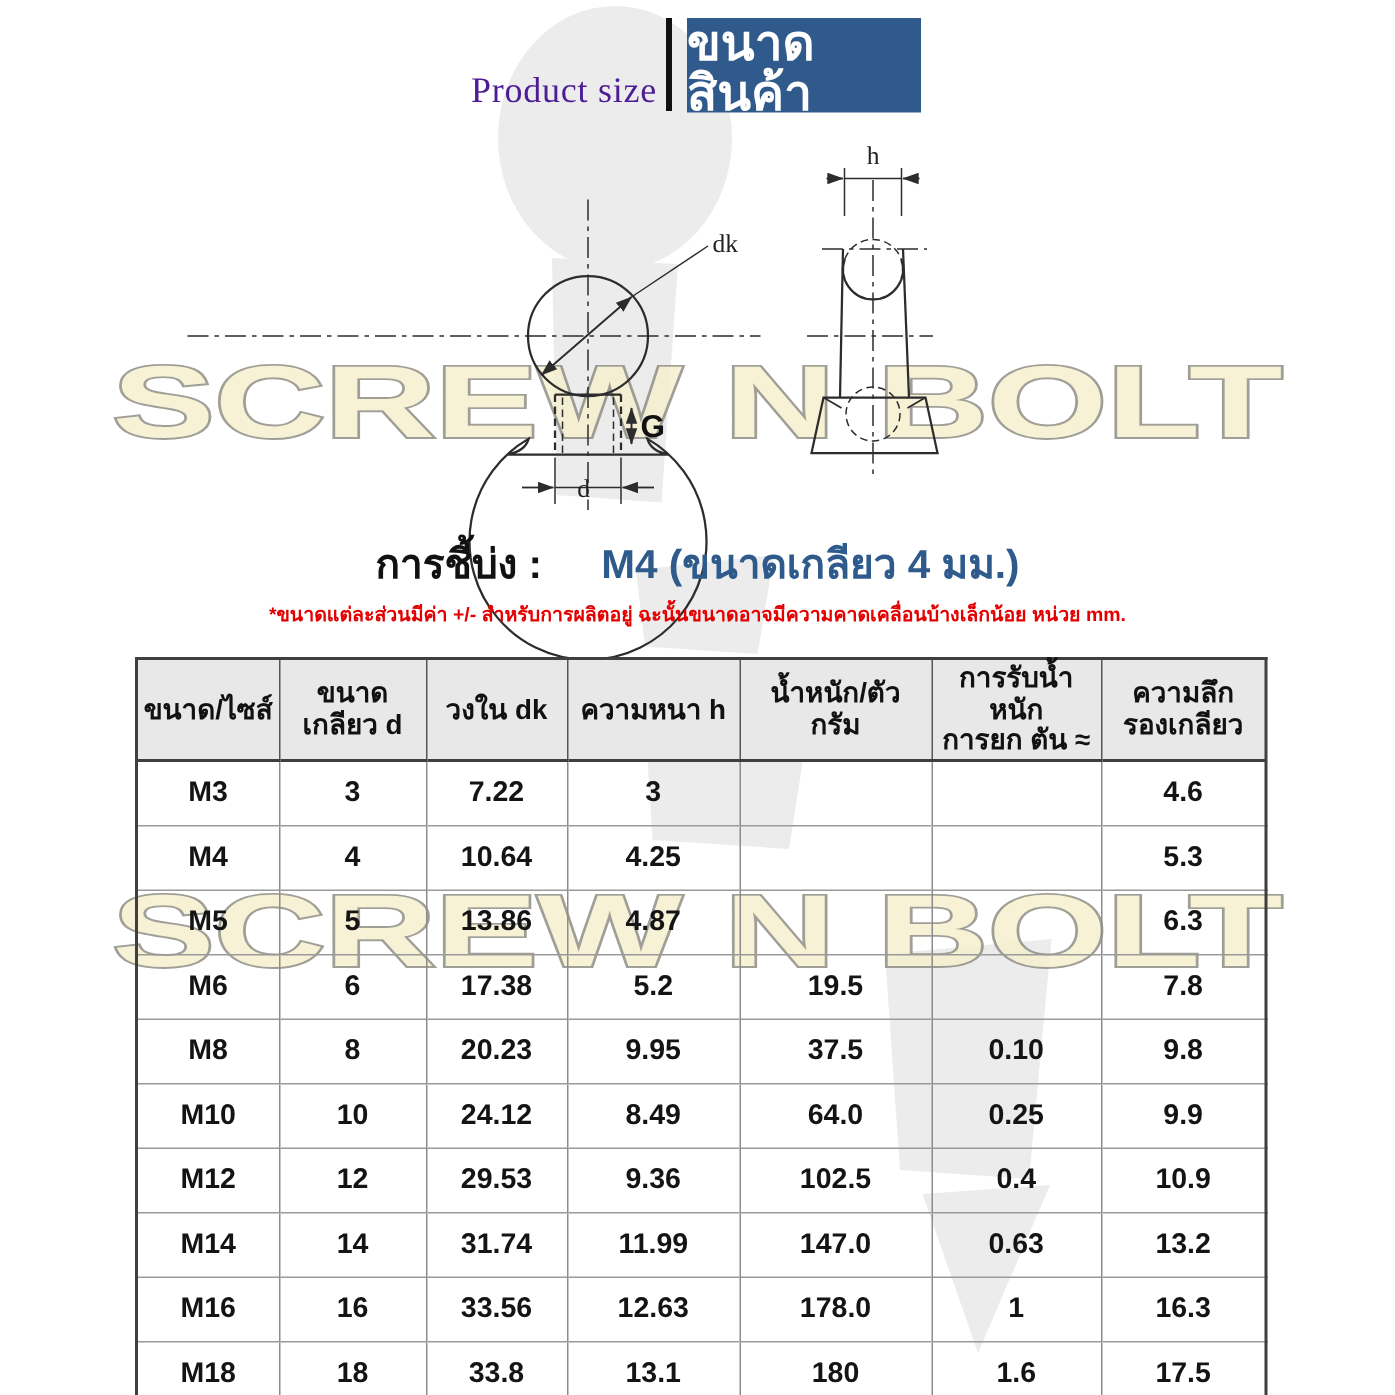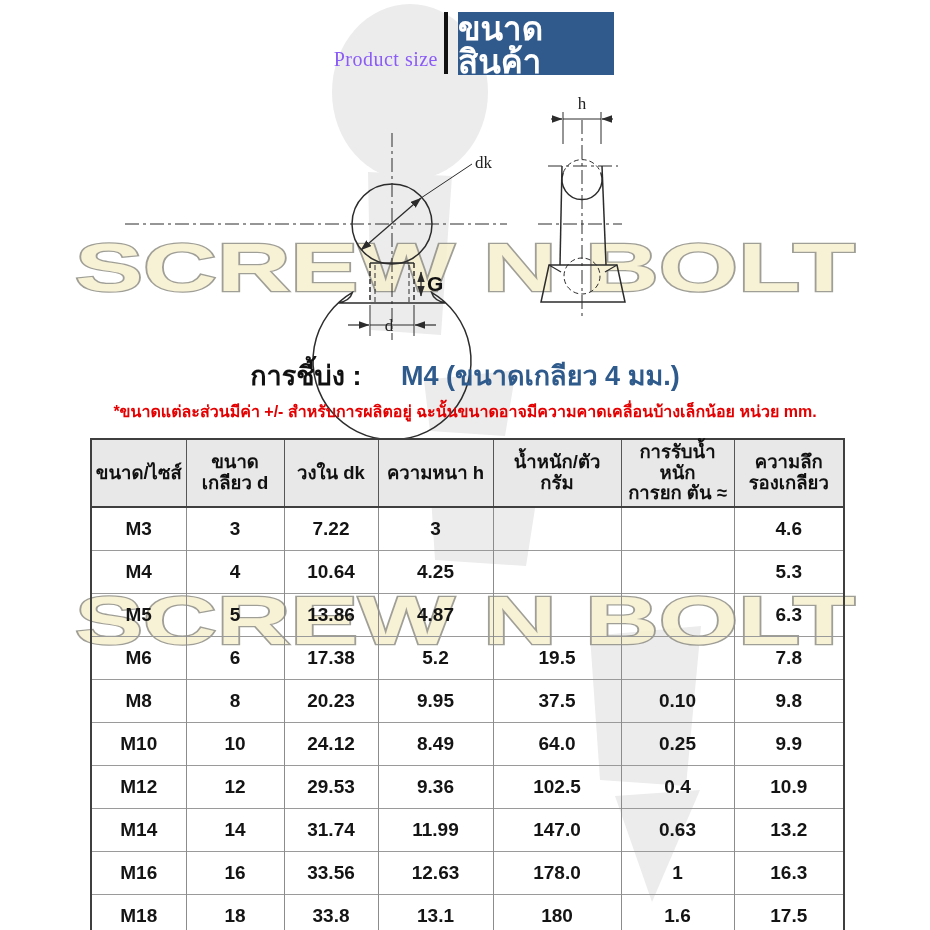--- a/index.html
+++ b/index.html
@@ -3,33 +3,33 @@
 <meta charset="utf-8">
 <style>
   html,body{margin:0;padding:0;background:#ffffff;}
   #stage{position:relative;width:930px;height:930px;background:#ffffff;overflow:hidden;
          font-family:"Liberation Sans",sans-serif;}
   
   #bg-shapes{position:absolute;left:0;top:0;z-index:0;}
   .wm{position:absolute;left:0;top:0;z-index:1;pointer-events:none;}
   
   #product-size-label{position:absolute;left:250px;top:48px;width:188px;text-align:right;
-      font-family:"Liberation Serif",serif;font-size:20px;color:#8b5cf6;letter-spacing:.5px;}
+      font-family:"Liberation Serif",serif;font-size:24px;color:#4c1d95;letter-spacing:.5px;}
   #header-divider{position:absolute;left:444px;top:12px;width:4px;height:62px;background:#111;}
   #thai-box{position:absolute;left:458px;top:12px;width:156px;height:63px;background:#315a8c;
       display:flex;justify-content:center;}
   #thai-box span{color:#fff;font-weight:bold;font-size:33px;line-height:1;}
   
   #drawing-svg{position:absolute;left:0;top:0;z-index:2;pointer-events:none;}
   
   #section-title{position:absolute;left:0;top:354px;width:930px;text-align:center;z-index:2;
       font-size:27px;font-weight:bold;color:#111;}
   #section-title .blue{color:#2e5a8c;margin-left:32px;}
   #red-note{position:absolute;left:0;top:399px;width:930px;text-align:center;z-index:2;
-      font-size:16px;font-weight:bold;color:#e40000;}
+      font-size:13px;font-weight:bold;color:#e40000;}
   
   #table-wrap{position:absolute;left:90px;top:438px;width:753px;height:487px;z-index:2;}
   table{width:100%;height:100%;border-collapse:collapse;table-layout:fixed;
       border:2px solid #3f3f3f;}
   th{background:#e8e8e8;border-left:1px solid #565656;border-right:1px solid #565656;
       border-bottom:2px solid #3f3f3f;font-size:18.5px;font-weight:bold;color:#111;
       text-align:center;vertical-align:middle;padding:2px 1px;height:38px;}
   td{border-left:1px solid #8c8c8c;border-right:1px solid #8c8c8c;border-top:1px solid #9a9a9a;
       font-size:19px;font-weight:bold;color:#141414;text-align:center;vertical-align:middle;
       background:transparent;height:40px;}

